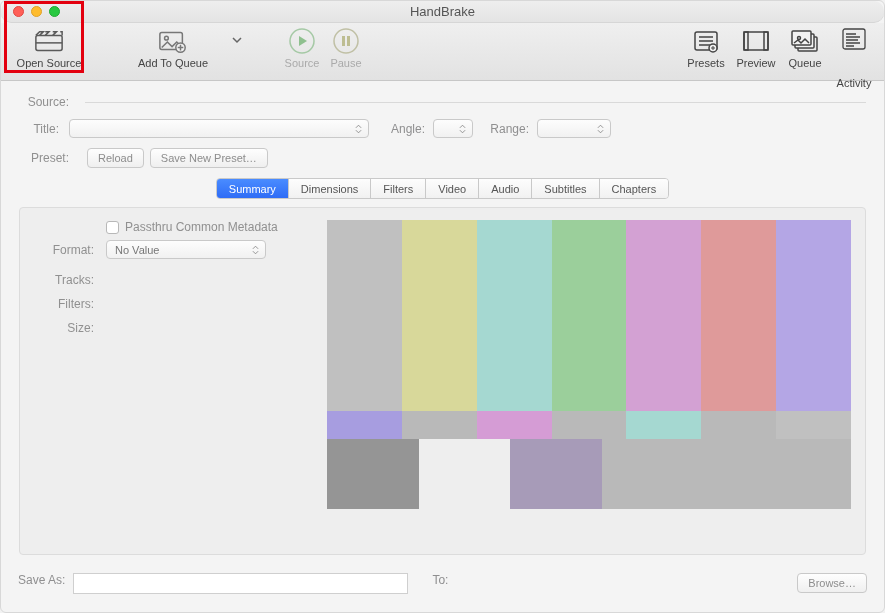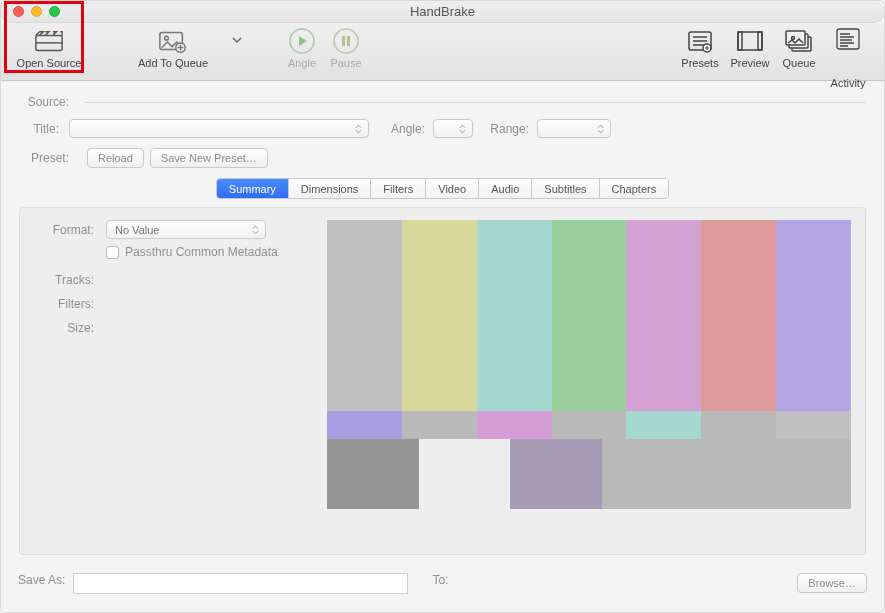--- a/index.html
+++ b/index.html
@@ -110,21 +110,21 @@
     </div>
     <div style="width:30px;"></div>
     <div class="tb-group">
       <div class="tb-btn narrow">
         <span class="tb-icon">
           <svg width="26" height="26" viewBox="0 0 26 26">
               <circle cx="13" cy="13" r="12" fill="none" stroke="#a5c9a5" stroke-width="1.5"></circle>
               <path d="M10 8 L18 13 L10 18 Z" fill="#8fc08f"></path>
             </svg>
         </span>
-        <span class="tb-lbl" style="color:#aaa;">Angle</span>
+        <span class="tb-lbl" style="color:#aaa;">Source</span>
       </div>
       <div class="tb-btn narrow">
         <span class="tb-icon">
           <svg width="26" height="26" viewBox="0 0 26 26">
               <circle cx="13" cy="13" r="12" fill="none" stroke="#c0c0a5" stroke-width="1.5"></circle>
               <rect x="9" y="8" width="3" height="10" fill="#bdbd92"></rect>
               <rect x="14" y="8" width="3" height="10" fill="#bdbd92"></rect>
             </svg>
         </span>
         <span class="tb-lbl" style="color:#aaa;">Pause</span>
@@ -159,21 +159,21 @@
           <svg width="28" height="24" viewBox="0 0 28 24" fill="none" stroke="#444" stroke-width="1.5">
               <rect x="7" y="8" width="19" height="14" rx="1"></rect>
               <rect x="4" y="5" width="19" height="14" rx="1" fill="#f2f2f2"></rect>
               <rect x="1" y="2" width="19" height="14" rx="1" fill="#f2f2f2"></rect>
               <circle cx="8" cy="9" r="1.5"></circle>
               <path d="M3 14 l4 -3 3 3 4 -4 4 4"></path>
             </svg>
         </span>
         <span class="tb-lbl">Queue</span>
       </div>
-      <div class="tb-btn narrow" style="width:44px;margin-right:6px;gap:24px;">
+      <div class="tb-btn narrow" style="width:44px;margin-right:0;gap:24px;">
         <span class="tb-icon">
           <svg width="26" height="24" viewBox="0 0 26 24" fill="none" stroke="#444" stroke-width="1.3">
               <rect x="2" y="2" width="22" height="20" rx="2"></rect>
               <path d="M5 7 h10 M5 10 h14 M5 13 h12 M5 16 h14 M5 19 h8"></path>
             </svg>
         </span>
         <span class="tb-lbl">Activity</span>
       </div>
     </div>
   </div>
@@ -240,38 +240,38 @@
           <div>Filters</div>
           <div>Video</div>
           <div>Audio</div>
           <div>Subtitles</div>
           <div>Chapters</div>
         </div>
     </div>
 
     <div class="panel">
       <div class="left-col">
+        <div class="prow">
+          <span class="plbl"></span>
+          <div class="chk"></div>
+          <span style="color:#909090;">Passthru Common Metadata</span>
+        </div>
         <div class="prow">
           <span class="plbl">Format:</span>
           <div class="select" style="width:160px;">
             <span>No Value</span>
             <span class="spin">
                 <svg viewBox="0 0 8 5">
                   <path d="M1 4 L4 1 L7 4" fill="none" stroke="#888"></path>
                 </svg>
                 <svg viewBox="0 0 8 5">
                   <path d="M1 1 L4 4 L7 1" fill="none" stroke="#888"></path>
                 </svg>
               </span>
           </div>
-        </div>
-        <div class="prow">
-          <span class="plbl"></span>
-          <div class="chk"></div>
-          <span style="color:#909090;">Passthru Common Metadata</span>
         </div>
         <div class="prow" style="margin-top:14px;">
           <span class="plbl">Tracks:</span>
         </div>
         <div class="prow" style="margin-top:10px;">
           <span class="plbl">Filters:</span>
         </div>
         <div class="prow" style="margin-top:10px;">
           <span class="plbl">Size:</span>
         </div>

